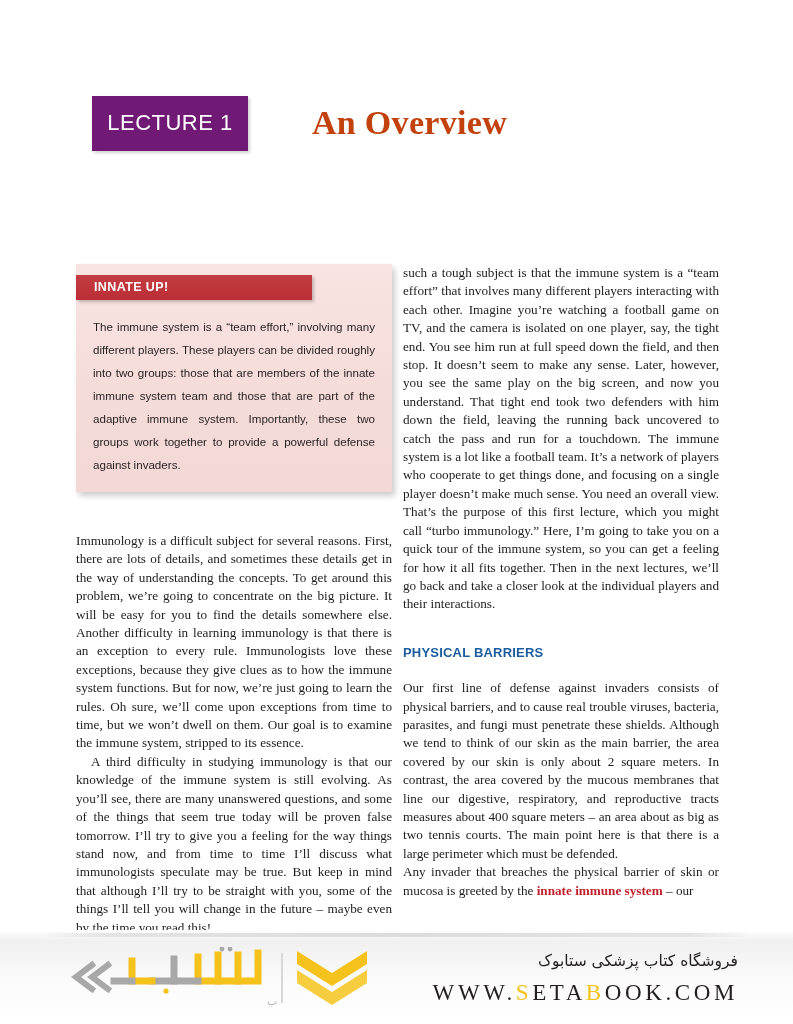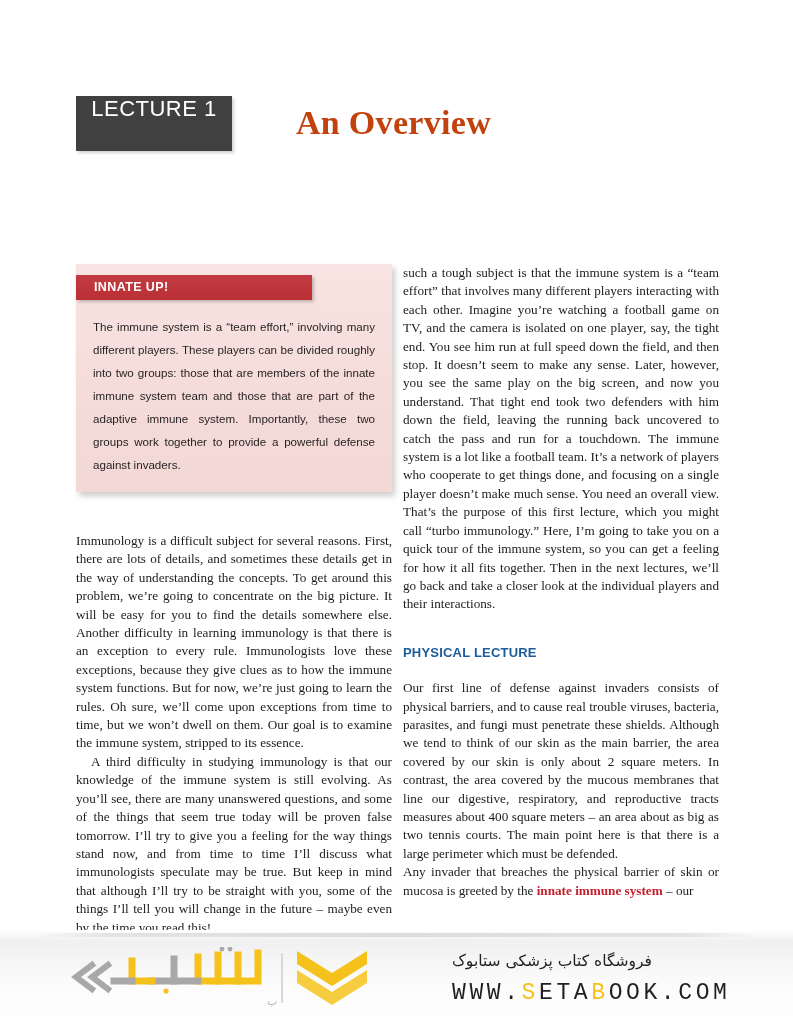--- a/index.html
+++ b/index.html
@@ -29,24 +29,26 @@
     left: 76px;
     top: 94px;
     width: 650px;
     height: 58px;
     display: flex;
     align-items: center;
   }
   .lecture-tag {
     width: 156px;
     height: 55px;
-    background: #404040;
-    display: flex;
+    background: #701a75;
+    display: flex;
+    align-items: center;
     justify-content: center;
     box-shadow: 2px 2px 3px rgba(0,0,0,0.18);
+    margin-left: 16px;
   }
   .lecture-tag span {
     font-family: "Liberation Sans", "DejaVu Sans", sans-serif;
     font-size: 22px;
     letter-spacing: 0.5px;
     color: #ffffff;
     font-weight: 400;
   }
   .chapter-title {
     margin-left: 64px;
@@ -158,34 +160,34 @@
   .brand-divider {
     width: 2px;
     height: 50px;
     background: #d8d8d8;
     margin: 0 10px 0 4px;
   }
   .brand-chevrons { width: 78px; height: 62px; }
 
   .brand-right {
     position: absolute;
-    left: 452px;
+    left: 408px;
     top: 18px;
     width: 330px;
-    text-align: left;
+    text-align: right;
   }
   .brand-fa {
     font-family: "DejaVu Sans", "Liberation Sans", sans-serif;
     font-size: 15.5px;
     color: #231f20;
     direction: rtl;
     line-height: 26px;
   }
   .brand-url {
-    font-family: Liberation Mono, monospace;
+    font-family: Liberation Serif, serif;
     font-size: 23px;
     font-weight: 400;
     letter-spacing: 3.6px;
     color: #231f20;
     margin-top: 6px;
   }
   .brand-url .hl { color: #f5c21b; }
 </style>
 </head>
 <body>
@@ -211,21 +213,21 @@
 
     <p>Immunology is a difficult subject for several reasons. First, there are lots of details, and sometimes these details get in the way of understanding the concepts. To get around this problem, we’re going to concentrate on the big picture. It will be easy for you to find the details somewhere else. Another difficulty in learning immunology is that there is an exception to every rule. Immunologists love these exceptions, because they give clues as to how the immune system functions. But for now, we’re just going to learn the rules. Oh sure, we’ll come upon exceptions from time to time, but we won’t dwell on them. Our goal is to examine the immune system, stripped to its essence.</p>
     <p class="indent">A third difficulty in studying immunology is that our knowledge of the immune system is still evolving. As you’ll see, there are many unanswered questions, and some of the things that seem true today will be proven false tomorrow. I’ll try to give you a feeling for the way things stand now, and from time to time I’ll discuss what immunologists speculate may be true. But keep in mind that although I’ll try to be straight with you, some of the things I’ll tell you will change in the future – maybe even by the time you read this!</p>
     <p class="indent">Although these three features make studying immunology difficult, I think the main reason immunology is</p>
   </div>
 
   <div class="col col-right">
 
     <p>such a tough subject is that the immune system is a “team effort” that involves many different players interacting with each other. Imagine you’re watching a football game on TV, and the camera is isolated on one player, say, the tight end. You see him run at full speed down the field, and then stop. It doesn’t seem to make any sense. Later, however, you see the same play on the big screen, and now you understand. That tight end took two defenders with him down the field, leaving the running back uncovered to catch the pass and run for a touchdown. The immune system is a lot like a football team. It’s a network of players who cooperate to get things done, and focusing on a single player doesn’t make much sense. You need an overall view. That’s the purpose of this first lecture, which you might call “turbo immunology.” Here, I’m going to take you on a quick tour of the immune system, so you can get a feeling for how it all fits together. Then in the next lectures, we’ll go back and take a closer look at the individual players and their interactions.</p>
 
-    <div class="section-head spaced">PHYSICAL LECTURE</div>
+    <div class="section-head spaced">PHYSICAL BARRIERS</div>
 
     <p>Our first line of defense against invaders consists of physical barriers, and to cause real trouble viruses, bacteria, parasites, and fungi must penetrate these shields. Although we tend to think of our skin as the main barrier, the area covered by our skin is only about 2 square meters. In contrast, the area covered by the mucous membranes that line our digestive, respiratory, and reproductive tracts measures about 400 square meters – an area about as big as two tennis courts. The main point here is that there is a large perimeter which must be defended.</p>
 
 
     <p><span>Any invader that breaches the physical barrier of skin or mucosa is greeted by the </span><span class="term-red">innate immune system</span><span> – our</span></p>
   </div>
 
   <div class="footer">
     <div class="footer-rule"></div>
 

